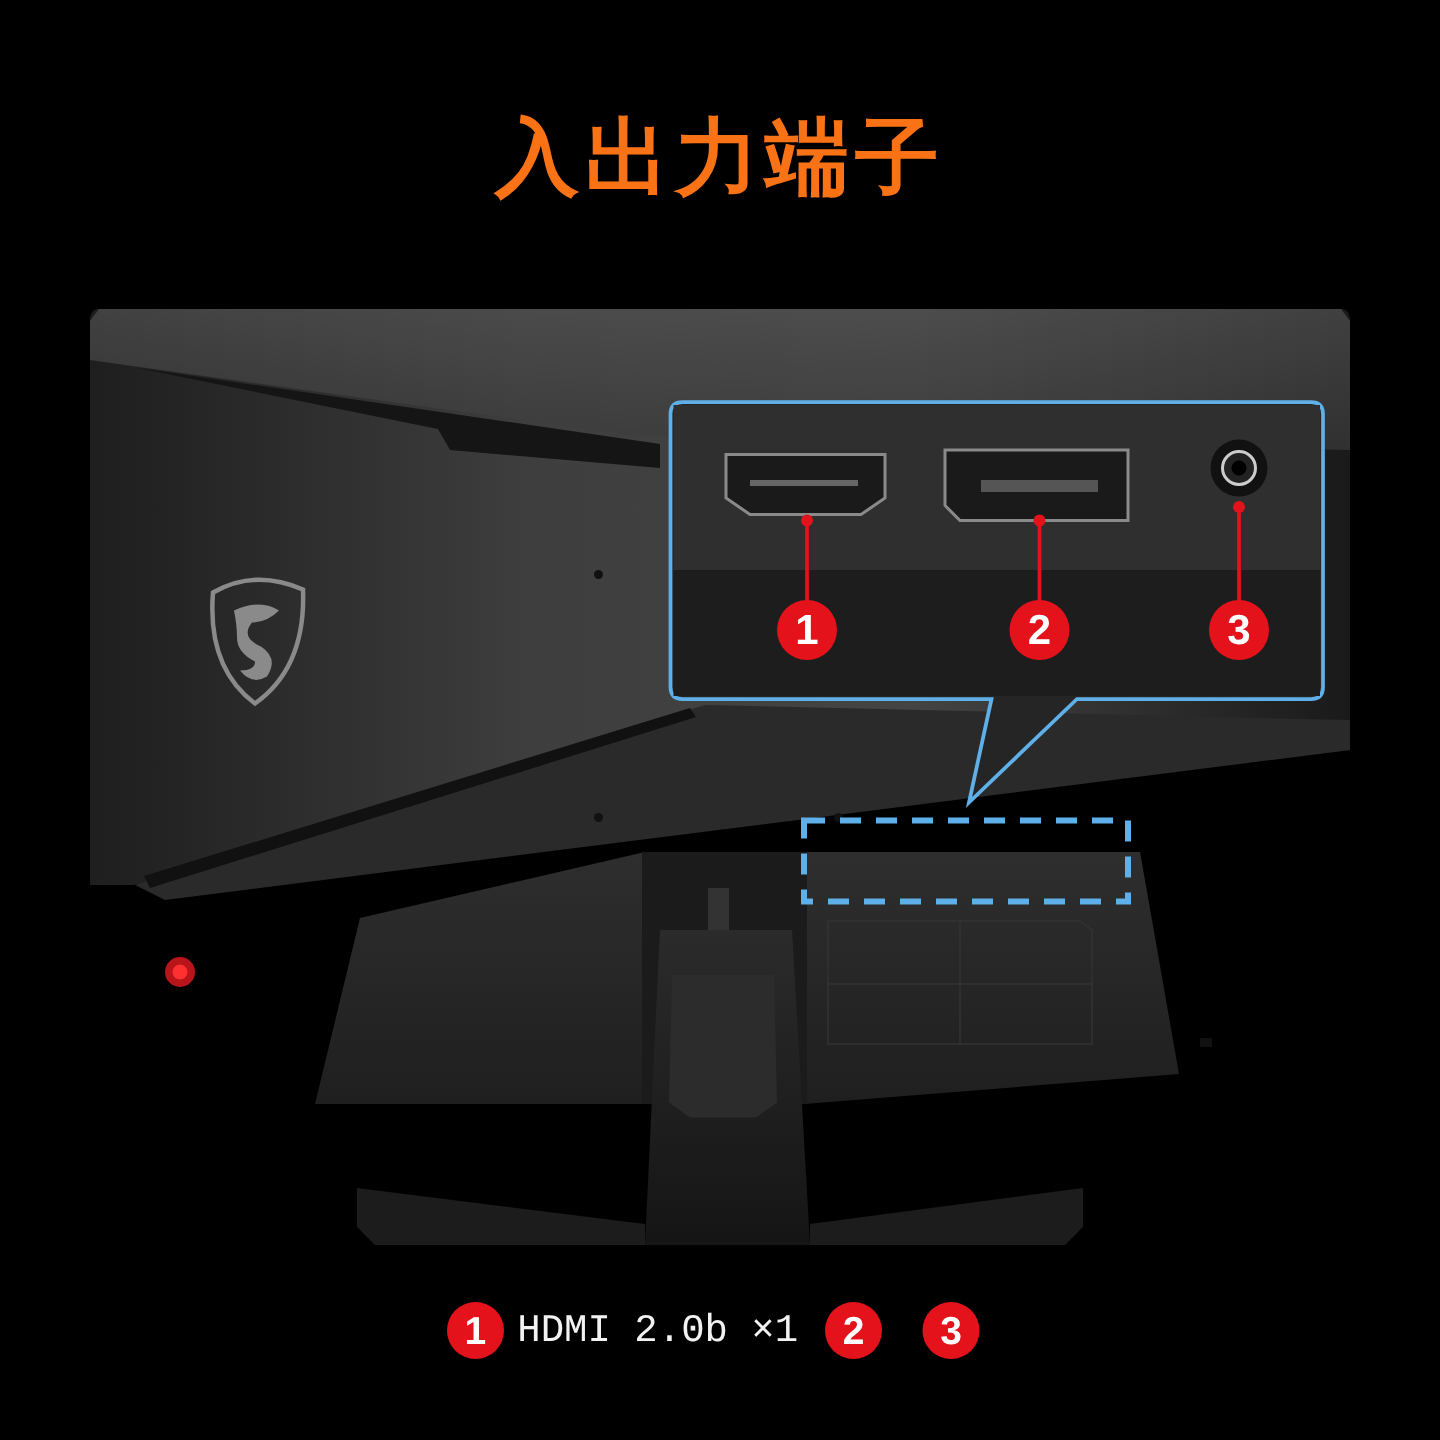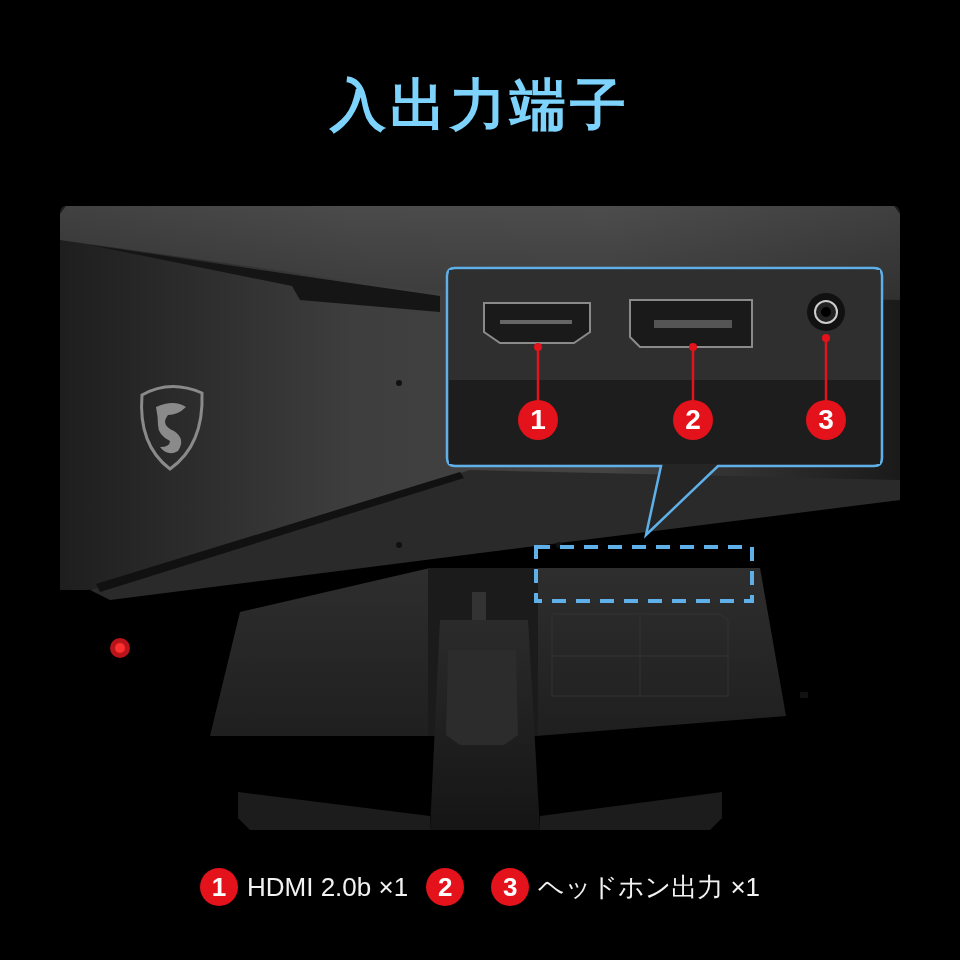--- a/index.html
+++ b/index.html
@@ -1,22 +1,22 @@
 <!DOCTYPE html>
 <html><head>
 <meta charset="utf-8">
 <style>
   html, body { margin:0; padding:0; background:#000; }
   body { width:960px; height:960px; position:relative; overflow:hidden; font-family:"DejaVu Sans", sans-serif; color:#fff; }
-  .title { position:absolute; top:68px; left:0; width:960px; text-align:center; font-size:56px; font-weight:bold; letter-spacing:4px; color:#7dd3fc; }
+  .title { position:absolute; top:68px; left:0; width:960px; text-align:center; font-size:56px; font-weight:bold; letter-spacing:4px; color:#f97316; }
   .scene { position:absolute; left:0; top:0; width:960px; height:960px; }
   .legend { position:absolute; top:868px; left:0; width:960px; display:flex; justify-content:center; align-items:center; gap:0; font-size:26px; color:#f2f2f2; }
   .legend-item { display:flex; align-items:center; margin:0 9px; }
   .badge { width:38px; height:38px; border-radius:50%; background:#e3121b; color:#fff; font-weight:bold; font-size:26px; display:flex; align-items:center; justify-content:center; margin-right:9px; font-family:"Liberation Sans", sans-serif; }
-  .legend-text { font-family:Liberation Sans, sans-serif; white-space:nowrap; }
+  .legend-text { font-family:Liberation Mono, monospace; white-space:nowrap; }
   .badge-lg { font-family:"Liberation Sans", sans-serif; font-weight:bold; }
 </style>
 </head>
 <body>
 
 <div class="title">入出力端子</div>
 
 <svg class="scene" width="960" height="960" viewBox="0 0 960 960" xmlns="http://www.w3.org/2000/svg">
   <defs>
     <linearGradient id="bodyGrad" x1="0" y1="0" x2="1" y2="0">
@@ -123,15 +123,14 @@
 <div class="legend">
   <div class="legend-item">
     <div class="badge">1</div>
     <span class="legend-text">HDMI 2.0b ×1</span>
   </div>
   <div class="legend-item">
     <div class="badge">2</div>
   </div>
   <div class="legend-item">
     <div class="badge">3</div>
-    <span class="legend-text">ヘッドホン出力 ×1</span>
   </div>
 </div>
 
 </body></html>

